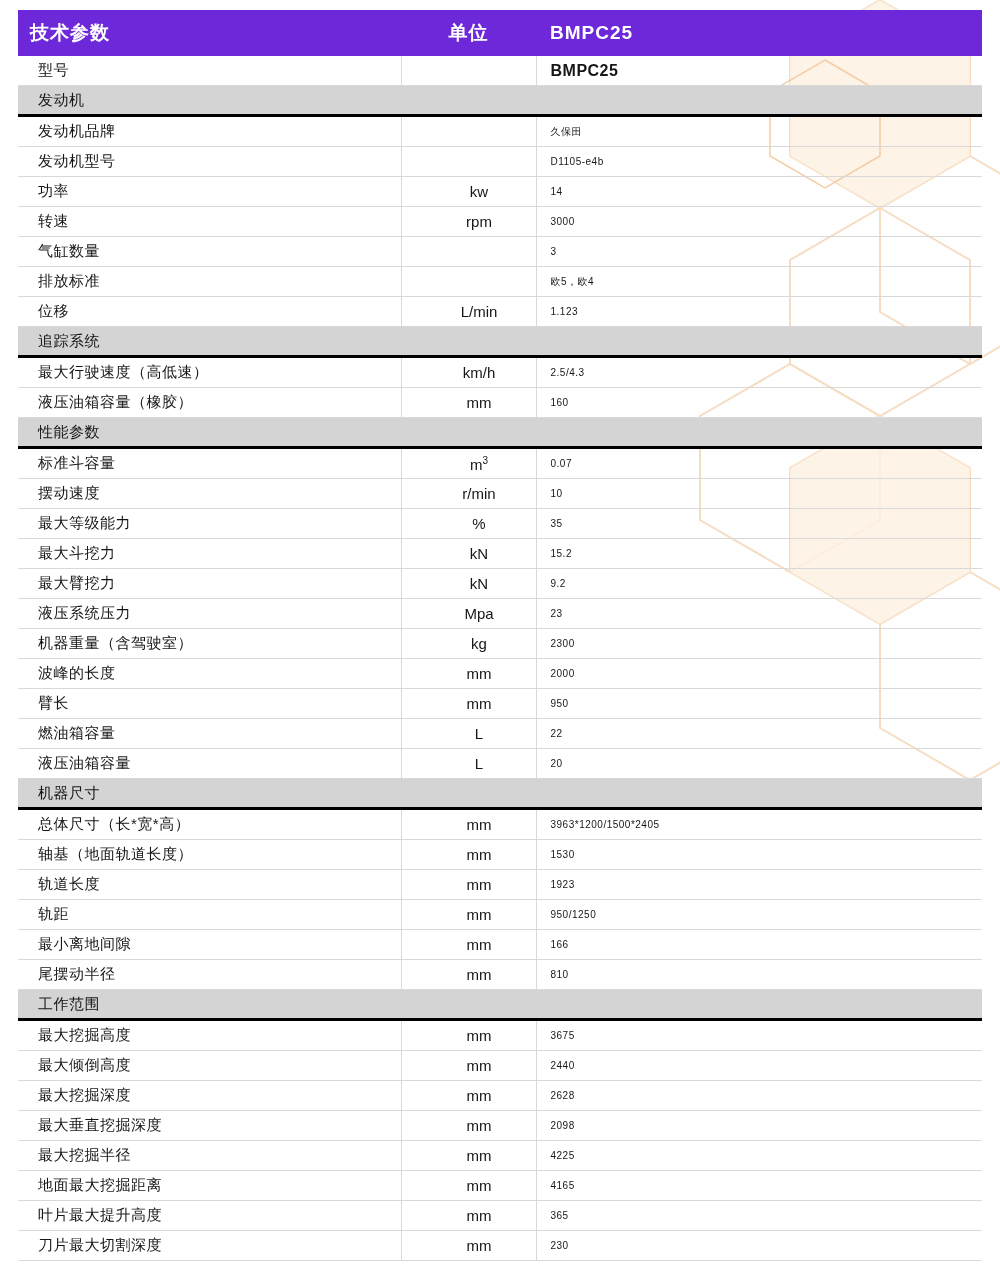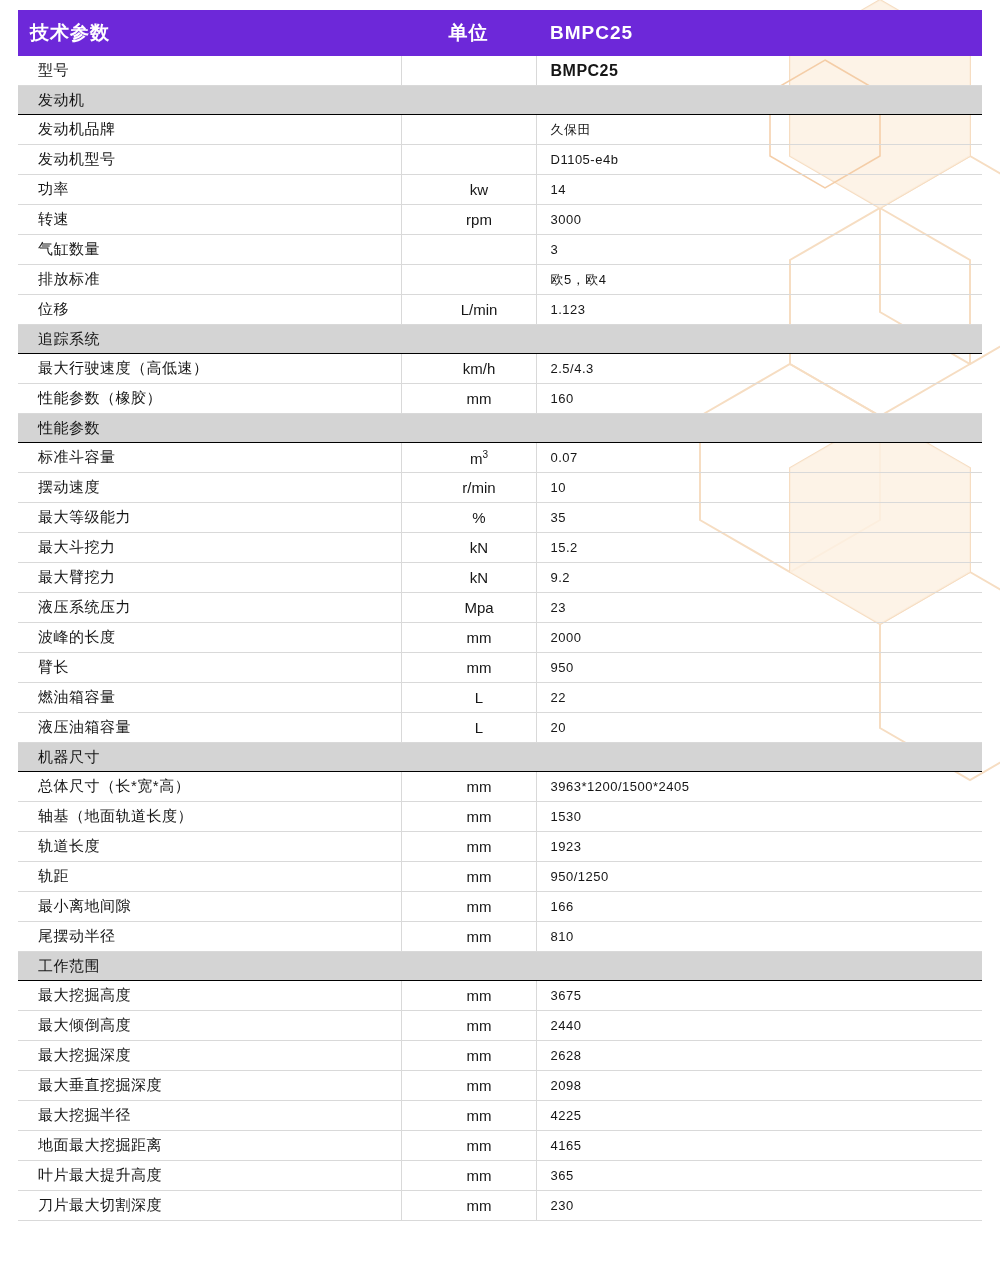--- a/index.html
+++ b/index.html
@@ -76,27 +76,27 @@
     margin-top: 48px;
   }
   tbody tr td.unit {
     text-align: center;
     border-right: 1px solid #d9d9d9;
     font-size: 15px;
     padding-left: 22px;
   }
   tbody tr td.val {
     padding-left: 14px;
-    font-size: 13px;
+    font-size: 10px;
     letter-spacing: 0.5px;
   }
 
   tbody tr.section td {
     background: #d4d4d4;
-    border-bottom: 1px solid #000000;
+    border-bottom: 3px solid #000000;
     border-right: none;
     height: 26px;
     font-size: 15px;
     letter-spacing: 0.5px;
   }
   tbody tr.section td.name { border-right: none; }
 
   tbody tr.model td.val {
     font-weight: bold;
     font-size: 16px;
@@ -185,21 +185,21 @@
         </tr>
         <tr class="section">
           <td class="name" colspan="3">追踪系统</td>
         </tr>
         <tr class="row">
           <td class="name">最大行驶速度（高低速）</td>
           <td class="unit">km/h</td>
           <td class="val">2.5/4.3</td>
         </tr>
         <tr class="row">
-          <td class="name">性能参数（橡胶）</td>
+          <td class="name">液压油箱容量（橡胶）</td>
           <td class="unit">mm</td>
           <td class="val">160</td>
         </tr>
         <tr class="section">
           <td class="name" colspan="3">性能参数</td>
         </tr>
         <tr class="row">
           <td class="name">标准斗容量</td>
           <td class="unit">m<sup>3</sup></td>
           <td class="val">0.07</td>
@@ -223,20 +223,25 @@
           <td class="name">最大臂挖力</td>
           <td class="unit">kN</td>
           <td class="val">9.2</td>
         </tr>
         <tr class="row">
           <td class="name">液压系统压力</td>
           <td class="unit">Mpa</td>
           <td class="val">23</td>
         </tr>
         <tr class="row">
+          <td class="name">机器重量（含驾驶室）</td>
+          <td class="unit">kg</td>
+          <td class="val">2300</td>
+        </tr>
+        <tr class="row">
           <td class="name">波峰的长度</td>
           <td class="unit">mm</td>
           <td class="val">2000</td>
         </tr>
         <tr class="row">
           <td class="name">臂长</td>
           <td class="unit">mm</td>
           <td class="val">950</td>
         </tr>
         <tr class="row">

